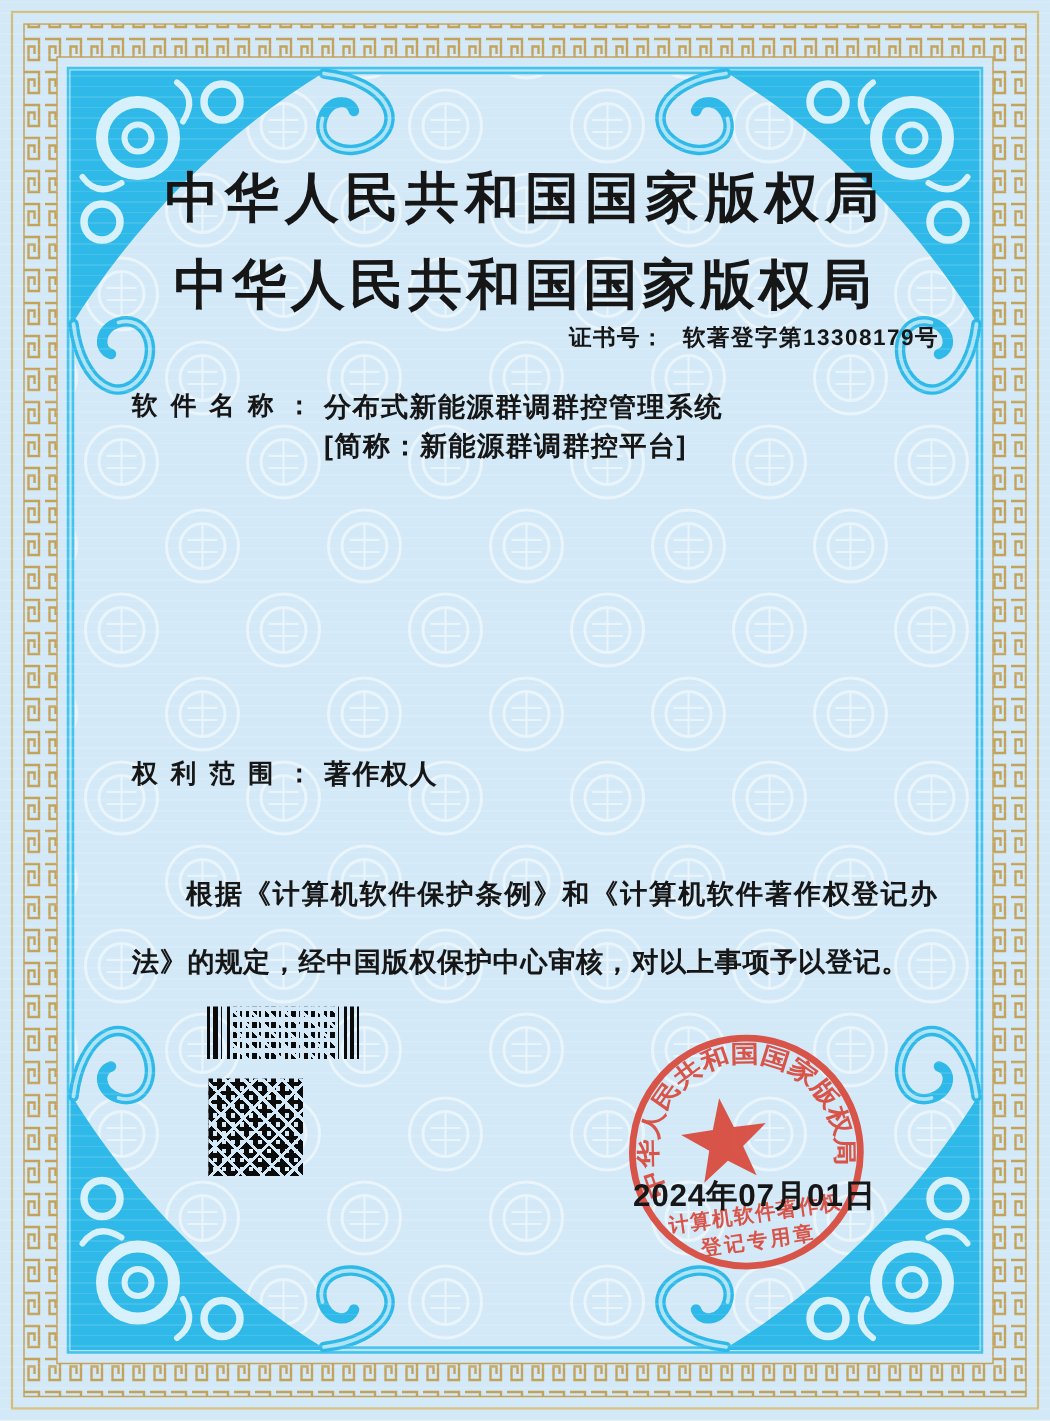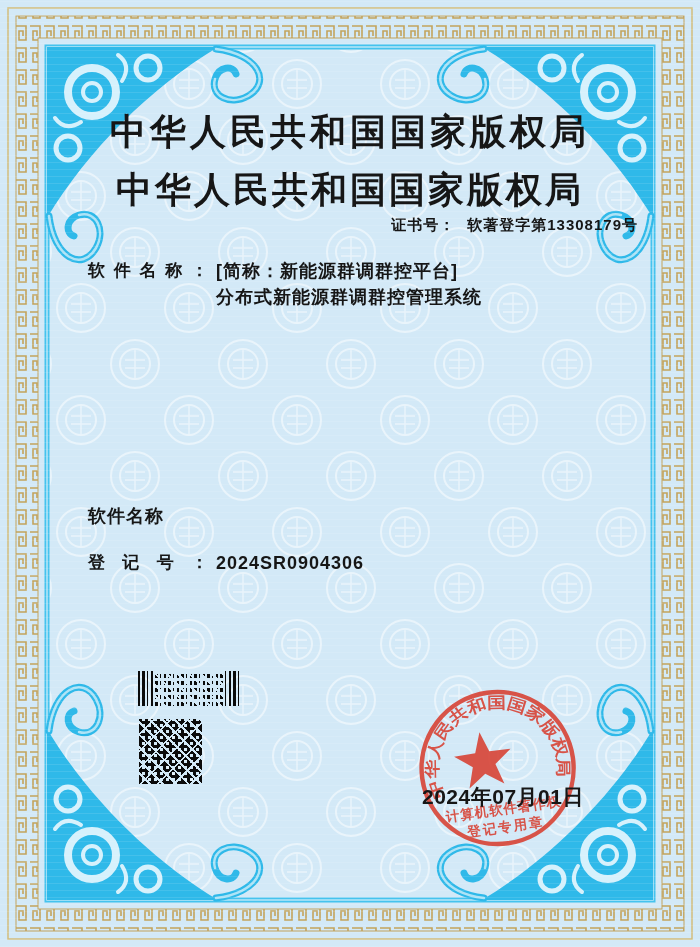--- a/index.html
+++ b/index.html
@@ -3,21 +3,21 @@
 <meta charset="utf-8">
 <style>
   html,body{margin:0;padding:0;width:700px;height:947px;overflow:hidden;
     font-family:"Liberation Sans","DejaVu Sans",sans-serif;}
   .page{position:absolute;inset:0;width:700px;height:947px;background:#e5e5e5;
     box-shadow:inset 0 0 0 5px #f2f9fd;}
   .decor{position:absolute;inset:0;z-index:1;}
   .layer{position:absolute;z-index:3;color:#161616;font-weight:700;}
   .t1{left:0;width:700px;top:108px;text-align:center;font-size:36px;letter-spacing:4px;}
   .t2{left:0;width:700px;top:166px;text-align:center;font-size:36px;letter-spacing:3px;}
-  .certno{left:12px;top:216px;width:626px;text-align:right;font-size:15px;letter-spacing:1px;}
+  .certno{left:0;top:216px;width:626px;text-align:right;font-size:15px;letter-spacing:1px;}
   .certno .cl{margin-right:12px;}
   .frow{left:88px;width:545px;display:flex;align-items:flex-start;}
   .flabel{flex:0 0 120px;width:120px;margin-right:8px;font-size:17px;line-height:26px;
     text-align:justify;text-align-last:justify;}
   .fval{font-size:18px;line-height:26px;letter-spacing:1px;}
   .statement{left:88px;top:574px;width:537px;font-size:18px;line-height:45px;
     text-indent:2em;text-align:justify;letter-spacing:0.5px;}
   .bc1{left:138px;top:671px;width:102px;height:35px;
     background:repeating-linear-gradient(90deg,#0b0b0b 0 2px,transparent 2px 4px,
       #0b0b0b 4px 7px,transparent 7px 9px,#0b0b0b 9px 10px,transparent 10px 13px);}
@@ -100,38 +100,36 @@
   <div class="layer t1">中华人民共和国国家版权局</div>
   <div class="layer t2">中华人民共和国国家版权局</div>
 
   <div class="layer certno">
     <span class="cl">证书号：</span><span>软著登字第13308179号</span>
   </div>
 
   <div class="layer frow" style="top:258px">
     <span class="flabel">软件名称：</span>
     <div class="fval">
+      <div>分布式新能源群调群控管理系统</div>
       <div>[简称：新能源群调群控平台]</div>
-      <div>分布式新能源群调群控管理系统</div>
     </div>
   </div>
 
   <div class="layer frow" style="top:341px">
   </div>
 
 
   <div class="layer frow" style="top:503px">
-    <div class="fval">软件名称</div>
+    <span class="flabel">权利范围：</span>
+    <div class="fval">著作权人</div>
   </div>
 
-  <div class="layer frow" style="top:550px">
-    <span class="flabel">登记号：</span>
-    <div class="fval">2024SR0904306</div>
-  </div>
 
+  <div class="layer statement">根据《计算机软件保护条例》和《计算机软件著作权登记办法》的规定，经中国版权保护中心审核，对以上事项予以登记。</div>
 
   <div class="layer bc1">
       <div class="noise"></div>
     </div>
   <div class="layer bc2"></div>
 
   <svg class="layer seal" width="170" height="170" viewBox="0 0 170 170">
     <g transform="rotate(-8 85 85)" fill="#d8473a" opacity="0.92">
       <circle cx="85" cy="82" r="76" fill="none" stroke="#d8473a" stroke-width="4.5"></circle>
       <path id="arcP" d="M28.6 102.5 A60 60 0 1 1 141.4 102.5" fill="none"></path>

